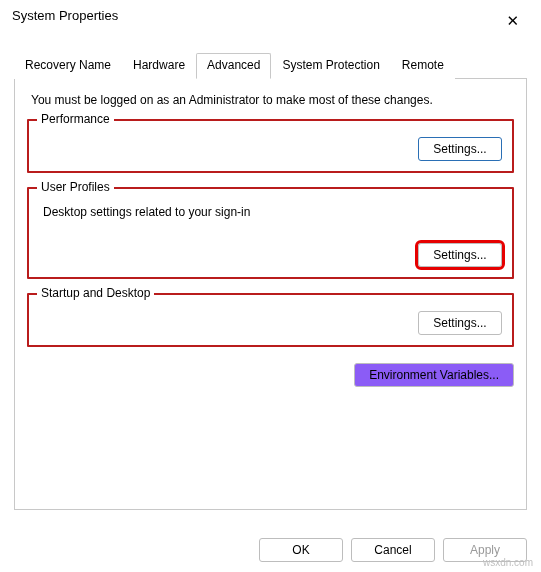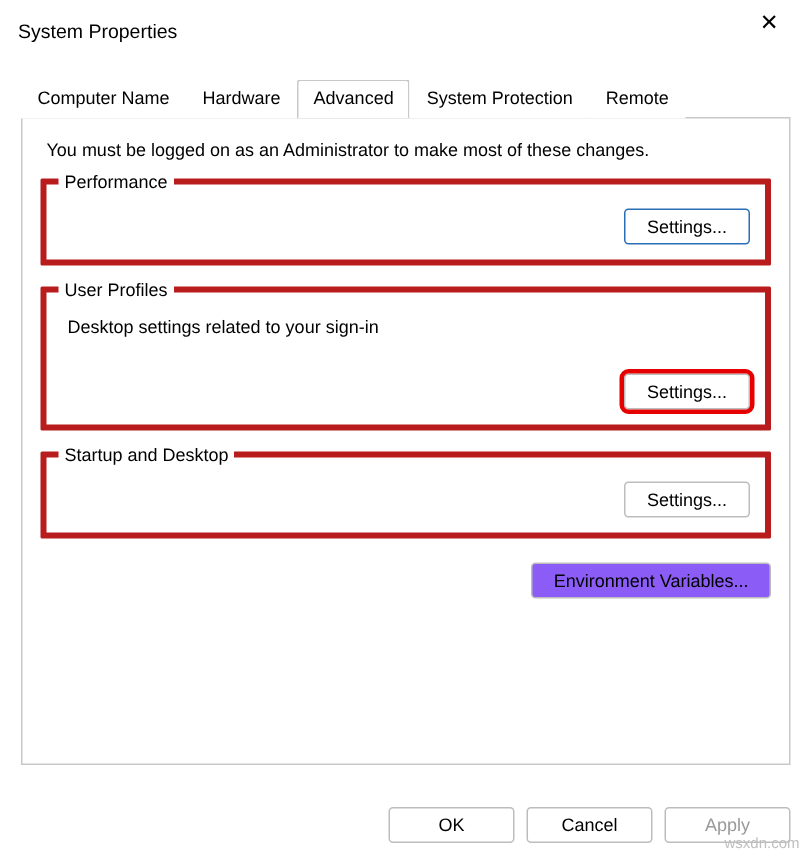--- a/index.html
+++ b/index.html
@@ -7,21 +7,21 @@
       font-family: "Segoe UI", Tahoma, sans-serif;
       font-size: 12px;
       background: #fff;
       width: 541px;
       height: 572px;
       overflow: hidden;
       color: #000;
     }
     .titlebar {
       display: flex;
-      align-items: flex-end;
+      align-items: flex-start;
       justify-content: space-between;
       padding: 8px 14px 8px 12px;
       height: 36px;
     }
     .titlebar-title { font-size: 13px; }
     .close-x { font-size: 15px; font-weight: 300; padding: 4px 8px; }
     .tabs {
       display: flex;
       margin: 16px 0 0 14px;
     }
@@ -42,21 +42,21 @@
       text-align: right;
     }
     .tabpanel {
       border: 1px solid #c8c8c8;
       margin: 0 14px 0 14px;
       padding: 14px 12px 12px 12px;
       height: 432px;
     }
     .intro { margin: 0 0 12px 4px; }
     .fieldset {
-      border: 4px solid #b91c1c;
+      border: 2px solid #b91c1c;
       border-radius: 1px;
       position: relative;
       padding: 16px 10px 10px 10px;
       margin-bottom: 14px;
     }
     .legend {
       position: absolute;
       top: -9px;
       left: 8px;
       background: #fff;
@@ -121,21 +121,21 @@
   </style>
 </head>
 <body>
 
 <div class="titlebar">
   <div class="titlebar-title">System Properties</div>
   <div class="close-x">✕</div>
 </div>
 
 <div class="tabs">
-  <div class="tab">Computer Name</div>
+  <div class="tab">Recovery Name</div>
   <div class="tab">Hardware</div>
   <div class="tab active">Advanced</div>
   <div class="tab">System Protection</div>
   <div class="tab">Remote</div>
 </div>
 
 <div class="tabpanel">
   <div class="intro">You must be logged on as an Administrator to make most of these changes.</div>
 
   <div class="fieldset">

